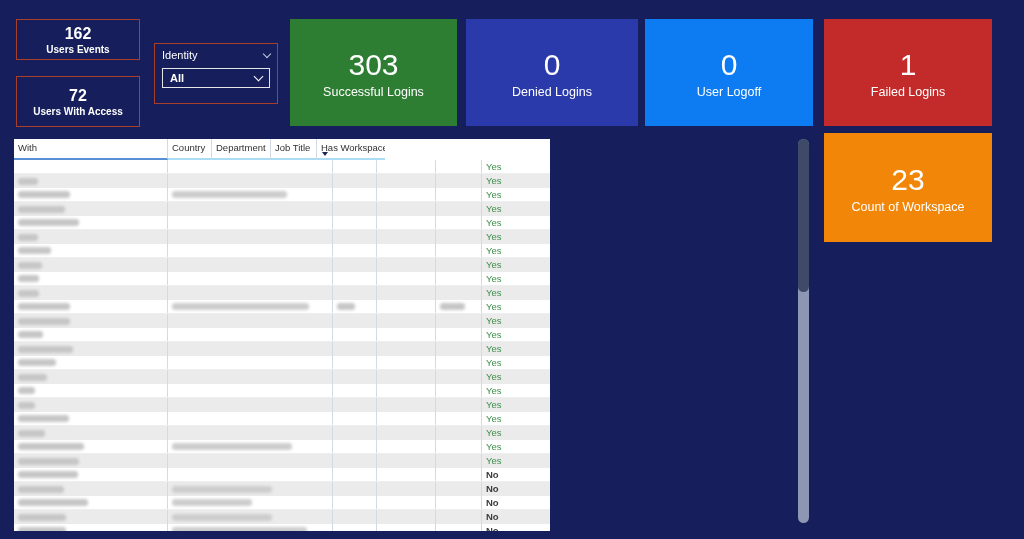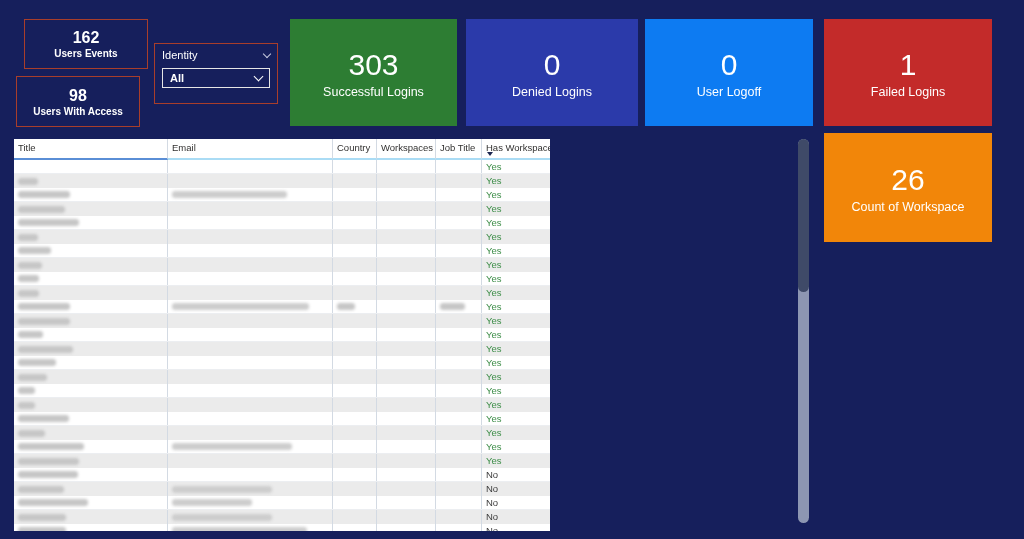--- a/index.html
+++ b/index.html
@@ -46,39 +46,39 @@
                 border-left:3.5px solid transparent; border-right:3.5px solid transparent;
                 border-top:4.5px solid #1c2650; }
   .trow { display:flex; height:14px; }
   .trow.even { background:#ebebeb; }
   .trow.odd  { background:#ffffff; border-bottom:1px solid #eceef1; }
   .tcell { border-right:1px solid #d3dae3; padding-left:4px; overflow:hidden;
            display:flex; align-items:center; }
   .tcell:last-child { border-right:none; }
   .ws { font-size:9.5px; line-height:14px; }
   .ws.yes { color:var(--yes,#3e8e49); }
-  .ws.no  { color:var(--no,#3c3c3c); }
+  .ws.no  { color:var(--no,#3c3c3c);font-weight:bold; }
   .blob { height:7px; border-radius:3px; background:#c6c6c6; filter:blur(1.4px); }
   .blob.email { background:#cdcdcd; }
 
   
   .sb-track { background:#8d96b2; border-radius:6px; }
   .sb-thumb { position:absolute; left:0; top:0; width:100%; border-radius:6px; background:#3f4a68; }
 </style>
 </head>
 <body>
 
 <div>
 
-  <div class="abs card-sm" style="left:24px; top:19px; width:124px; height:50px;">
+  <div class="abs card-sm" style="left:16px; top:19px; width:124px; height:41px;">
     <div class="card-sm-value">162</div>
     <div class="card-sm-label">Users Events</div>
   </div>
   <div class="abs card-sm" style="left:16px; top:76px; width:124px; height:51px;">
-    <div class="card-sm-value">98</div>
+    <div class="card-sm-value">72</div>
     <div class="card-sm-label">Users With Access</div>
   </div>
 
   <div class="abs slicer" style="left:154px; top:43px; width:124px; height:61px;">
     <div class="slicer-head">
       <span class="slicer-title">Identity</span>
       <span class="chev"></span>
     </div>
     <div class="dropdown">
       <span class="dropdown-value">All</span>
@@ -96,30 +96,29 @@
   </div>
   <div class="abs card-big" style="left: 645px; top: 19px; width: 168px; height: 107px; background: rgb(13, 123, 242);">
     <div class="card-big-value">0</div>
     <div class="card-big-label">User Logoff</div>
   </div>
   <div class="abs card-big" style="left: 824px; top: 19px; width: 168px; height: 107px; background: rgb(195, 43, 42);">
     <div class="card-big-value">1</div>
     <div class="card-big-label">Failed Logins</div>
   </div>
   <div class="abs card-big" style="left: 824px; top: 133px; width: 168px; height: 109px; background: rgb(242, 134, 9);">
-    <div class="card-big-value">26</div>
+    <div class="card-big-value">23</div>
     <div class="card-big-label">Count of Workspace</div>
   </div>
 
   <div class="abs table" style="left:14px; top:139px; width:536px; height:392px;">
     <div class="hrow" id="thead">
-        <div class="hcell first" style="width: 154px;">Title</div>
-        <div class="hcell" style="width: 165px;">Email</div>
+        <div class="hcell first" style="width: 154px;">With</div>
         <div class="hcell" style="width: 44px;">Country</div>
-        <div class="hcell" style="width: 59px;">Workspaces</div>
+        <div class="hcell" style="width: 59px;">Department</div>
         <div class="hcell" style="width: 46px;">Job Title</div>
         <div class="hcell" style="width: 68px;">Has Workspace<span class="sort-arrow"></span></div>
       </div>
     <div id="tbody">
         <div class="trow odd">
           <div class="tcell" style="width: 154px;"></div>
           <div class="tcell" style="width: 165px;"></div>
           <div class="tcell" style="width: 44px;"></div>
           <div class="tcell" style="width: 59px;"></div>
           <div class="tcell" style="width: 46px;"></div>

